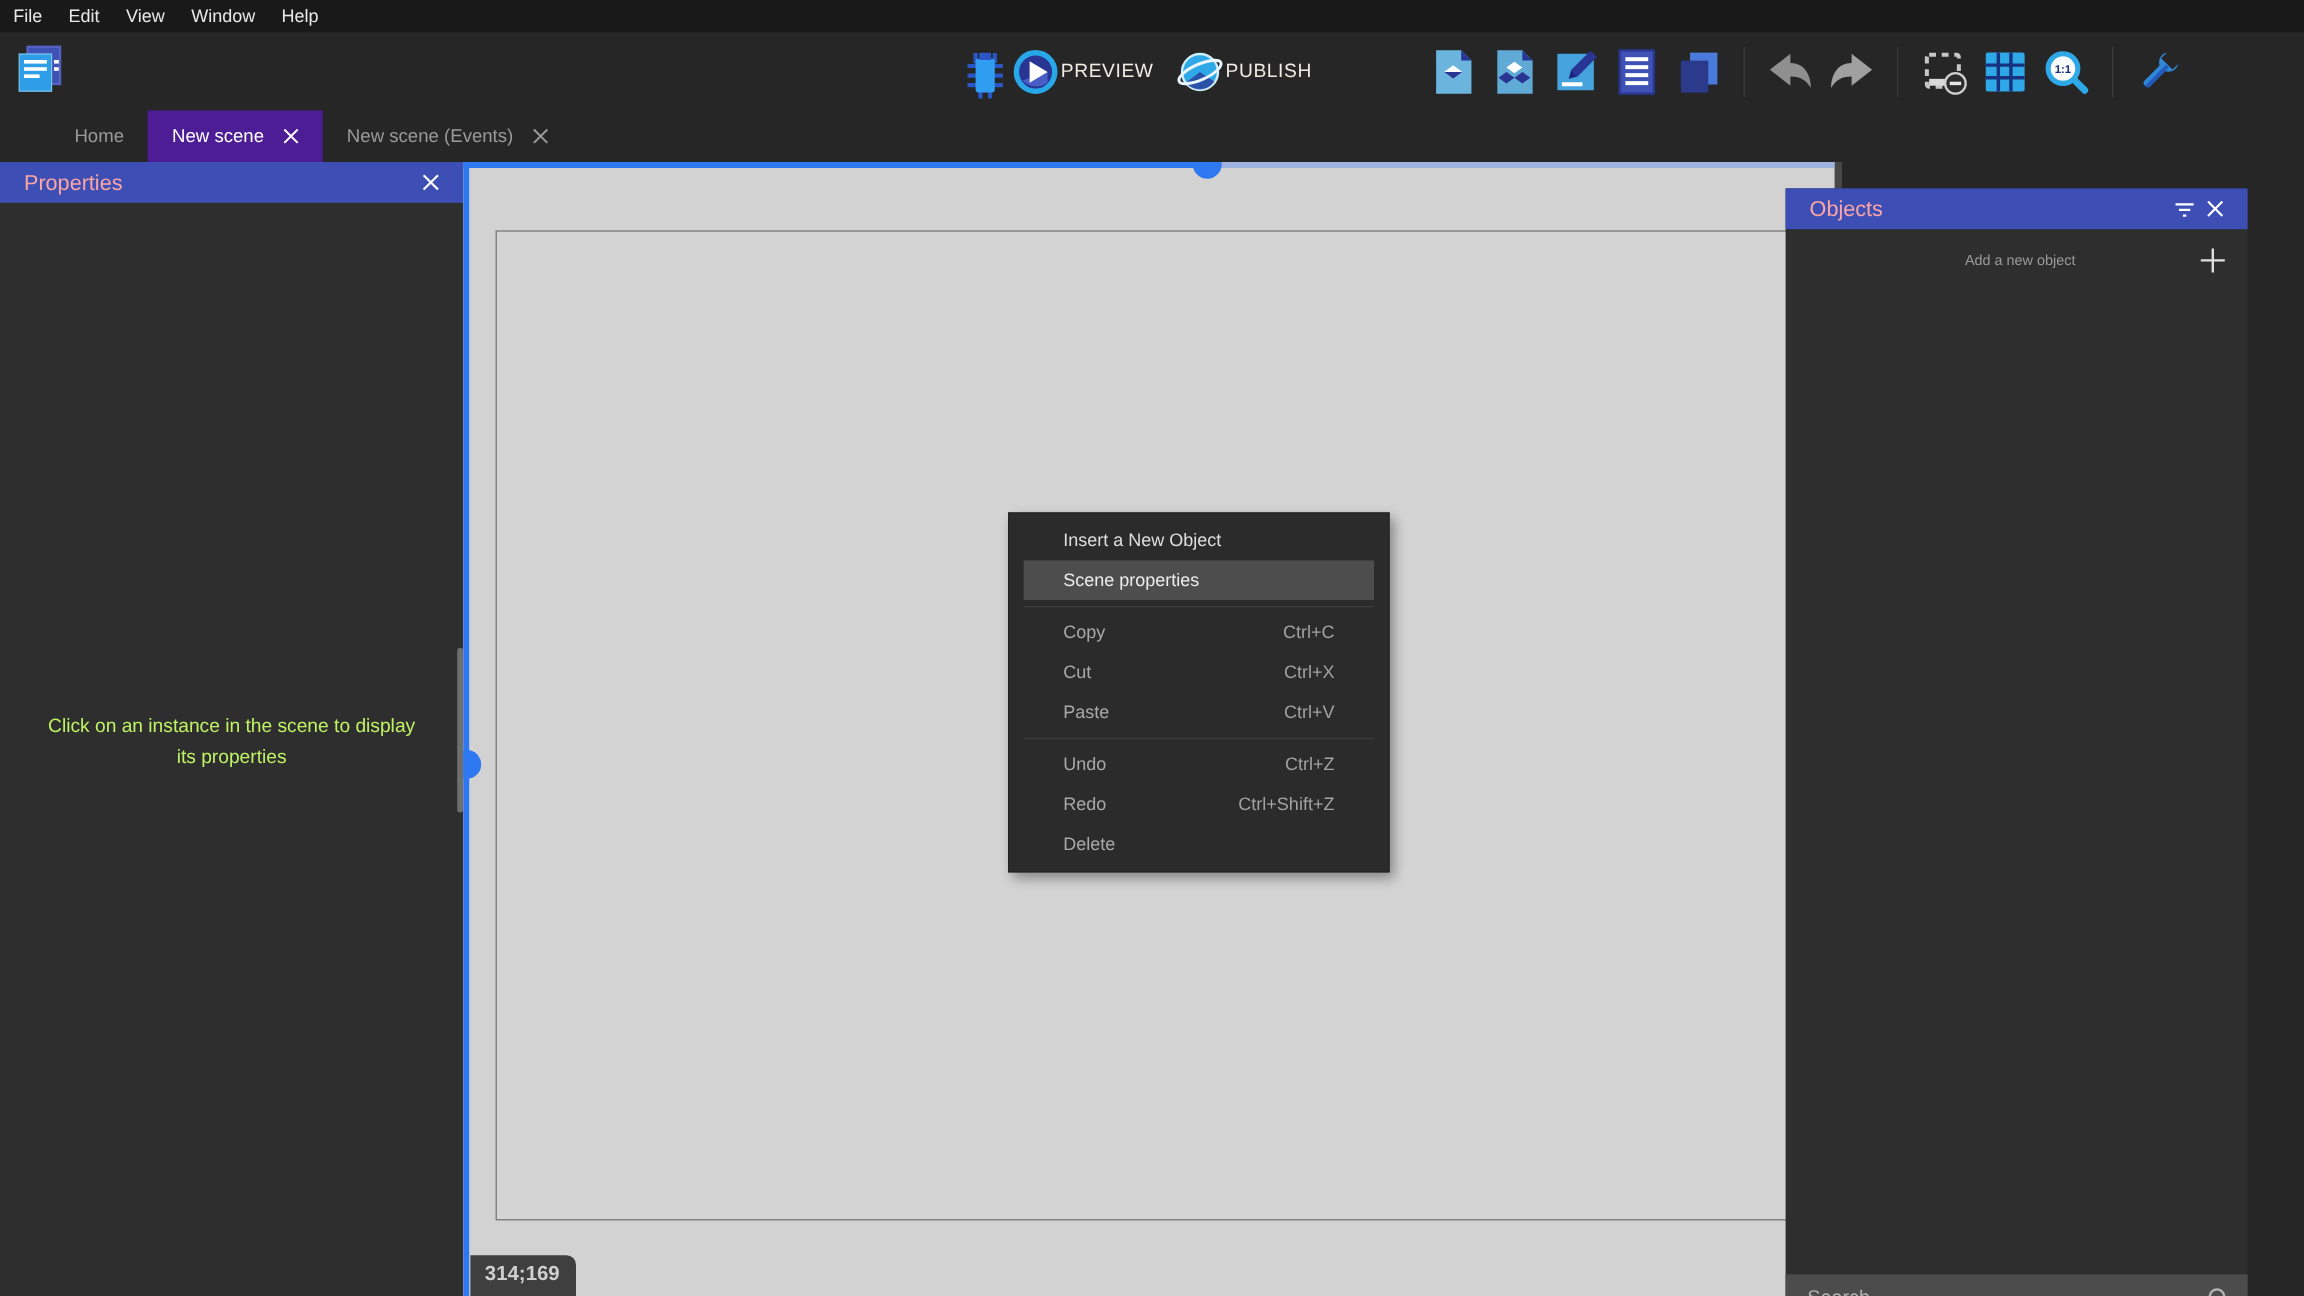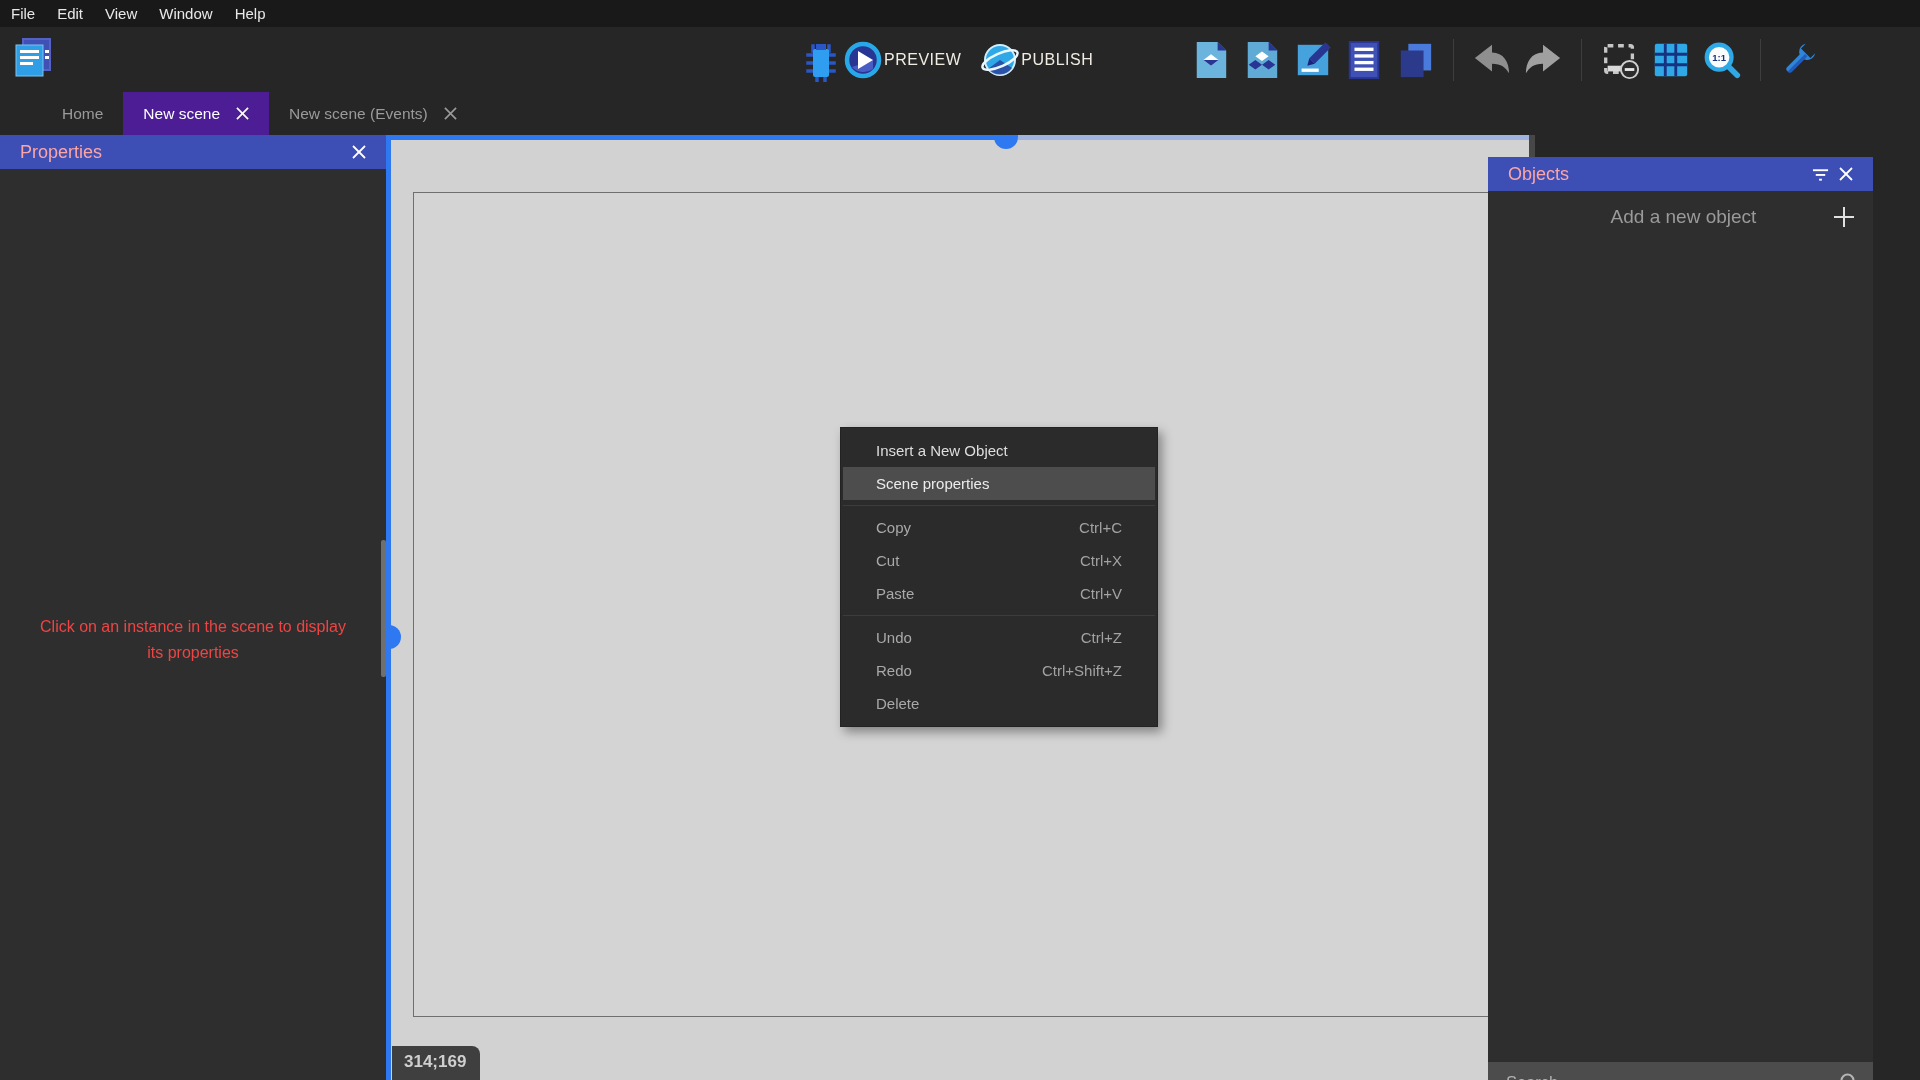--- a/index.html
+++ b/index.html
@@ -26,47 +26,47 @@
   .tab .closex { display:flex; align-items:center; }
 
   
   .main { position:absolute; left:0; top:135px; width:1920px; height:945px; }
 
   
   .props { position:absolute; left:0; top:0; width:386px; height:945px; background:#2e2e2e; }
   .panel-header { height:34px; background:#3d4eb5; display:flex; align-items:center; padding:0 14px 0 20px; }
   .panel-title { color:#fca5a5; font-size:18px; flex:1; }
   .ph-icon { width:26px; height:26px; display:flex; align-items:center; justify-content:center; cursor:pointer; }
-  .props-hint { position:absolute; left:38px; top:479px; width:310px; text-align:center; color:#ef4444; font-size:16px; line-height:1.65; }
+  .props-hint { position:absolute; left:38px; top:458px; width:310px; text-align:center; color:#bef264; font-size:16px; line-height:1.65; }
   .props-grip { position:absolute; right:0; top:405px; width:5px; height:137px; background:rgba(165,165,165,.55); border-radius:2px; }
 
   
   .canvas { position:absolute; left:386px; top:0; width:1143px; height:945px; background:#d2d2d2; overflow:hidden; }
   .scene-rect { position:absolute; left:27px; top:57px; width:1100px; height:825px; border:1.5px solid #6f6f6f; background:#d4d4d4; }
   .hscroll-bright { position:absolute; left:0; top:0; width:620px; height:5px; background:#2e79f2; }
   .hscroll-muted  { position:absolute; left:620px; top:0; right:0; height:5px; background:#9fb3e0; }
   .hscroll-thumb  { position:absolute; left:608px; top:-10px; width:24px; height:24px; border-radius:50%; background:#2e79f2; }
   .vscroll-line  { position:absolute; left:0; top:0; width:5px; height:100%; background:#2e79f2; }
   .vscroll-thumb { position:absolute; left:-9px; top:490px; width:24px; height:24px; border-radius:50%; background:#2e79f2; }
   .coords-badge { position:absolute; left:6px; bottom:0; height:34px; background:#3f3f3f; color:#cfcfcf; font-size:17px; font-weight:bold; padding:6px 14px 0 12px; border-radius:0 8px 0 0; }
 
   
   .divider { position:absolute; left:1529px; top:0; width:6px; height:945px; background:#474747; }
   .divider-thumb { position:absolute; left:1px; top:403px; width:4px; height:142px; background:#8f8f8f; border-radius:2px; }
 
   
   .objects { position:absolute; left:1488px; top:0; width:385px; height:945px; background:#2e2e2e;margin-top:22px; }
   .add-row { height:52px; display:flex; align-items:center; padding:0 18px; cursor:pointer; }
-  .add-label { flex:1; text-align:center; color:#9a9a9a; font-size:19px; padding-left:28px; }
+  .add-label { flex:1; text-align:center; color:#9a9a9a; font-size:12px; padding-left:28px; }
   .search-bar { position:absolute; left:0; bottom:0; width:385px; height:40px; background:#4c4c4c; display:flex; align-items:center; padding:0 14px 0 18px; }
   .search-input { flex:1; background:transparent; border:none; outline:none; color:#dcdcdc; font-size:16.5px; font-family:inherit; }
   .search-input::placeholder { color:#b2b2b2; }
 
   
-  .ctxmenu { position:absolute; left:454px; top:292px; width:318px; background:#2b2b2b; padding:6px 2px; box-shadow:4px 5px 10px rgba(0,0,0,.38); border:1px solid #232323; }
+  .ctxmenu { position:absolute; left:454px; top:292px; width:318px; background:#2b2b2b; padding:6px 12px; box-shadow:4px 5px 10px rgba(0,0,0,.38); border:1px solid #232323; }
   .ctx-item { height:33px; display:flex; align-items:center; padding:0 33px; font-size:15px; color:#a9a9a9; cursor:pointer; }
   .ctx-item .lbl { flex:1; }
   .ctx-item .sc { color:#a2a2a2; }
   .ctx-item.bright { color:#dedede; }
   .ctx-item.hl { background:#4d4d4d; color:#ececec; }
   .ctx-sep { height:1px; background:#3c3c3c; margin:5px 0; }
 
   svg { display:block; }
 </style>
 </head>

